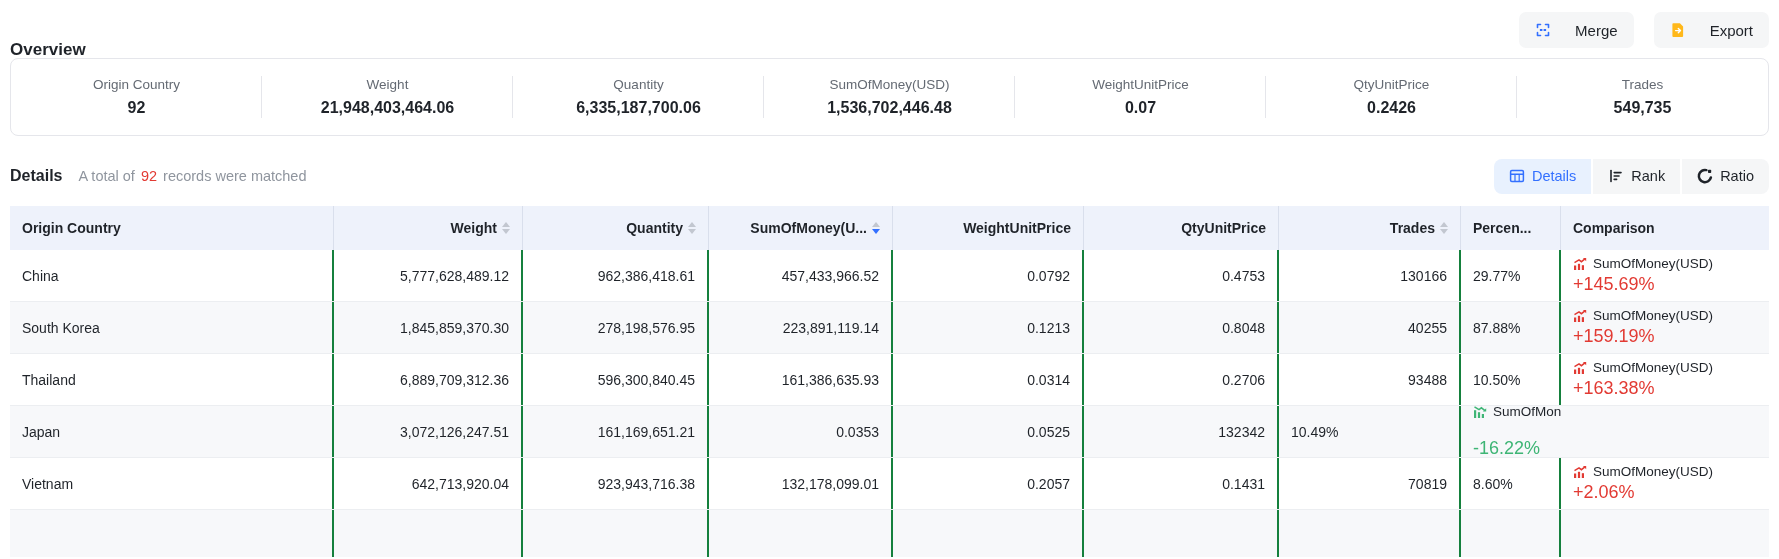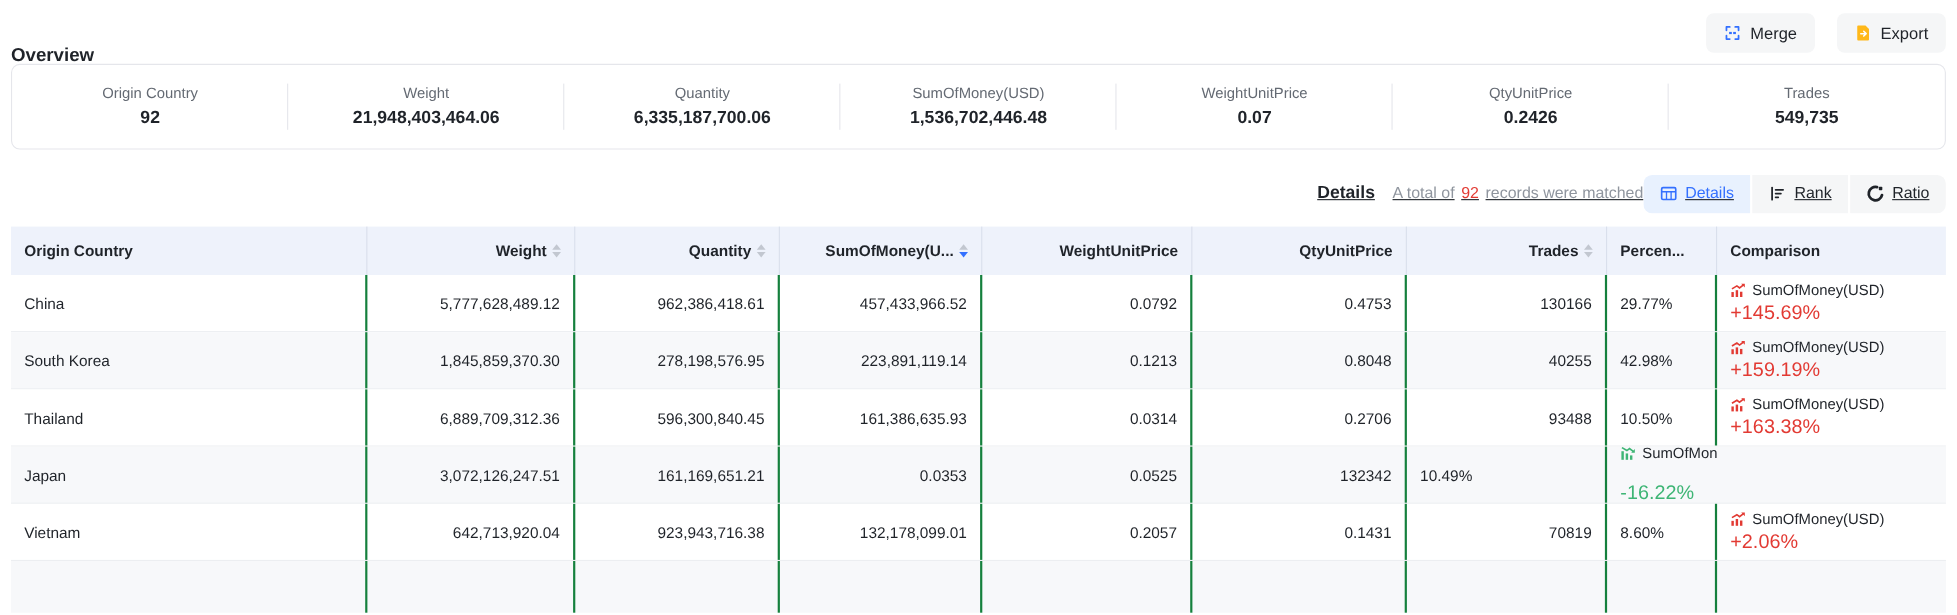--- a/index.html
+++ b/index.html
@@ -4,35 +4,35 @@
 <style>
   * { margin:0; padding:0; box-sizing:border-box; }
   html,body { width:1779px; height:559px; overflow:hidden; background:#fff;
               font-family:"Liberation Sans", sans-serif; color:#1f2329; }
   .page { width:1779px; height:559px; padding:0 10px; position:relative; }
 
   
   .topbar { display:flex; justify-content:space-between; align-items:center; padding-top:14px; height:46px; }
   .page-title { font-size:17px; font-weight:700;margin-top:40px; }
   .topbar-actions { display:flex; gap:20px; }
-  .btn { display:inline-flex; align-items:center; gap:8px; height:36px; padding:0 16px;
+  .btn { display:inline-flex; align-items:center; gap:24px; height:36px; padding:0 16px;
          background:#f5f6f7; border:none; border-radius:7px; font-size:15px; color:#1f2329;
          font-family:inherit; cursor:pointer; }
   .icon { display:inline-flex; align-items:center; justify-content:center; }
 
   
   .overview-card { margin-top:12px; height:78px; border:1px solid #e5e6eb; border-radius:8px;
                    display:flex; align-items:center; background:#fff; }
   .stat { flex:1; display:flex; flex-direction:column; align-items:center; justify-content:center; gap:7px; position:relative; height:100%; }
   .stat:not(:last-child)::after { content:""; position:absolute; right:0; top:17px; bottom:17px; width:1px; background:#e5e6eb; }
   .stat-label { font-size:13.5px; color:#646a73; }
   .stat-value { font-size:16px; font-weight:700; color:#1f2329; }
 
   
-  .details-bar { margin-top:22px; display:flex; justify-content:flex-end; align-items:center; height:36px;text-decoration:underline; }
+  .details-bar { margin-top:22px; display:flex; justify-content:space-between; align-items:center; height:36px; }
   .details-left { display:flex; align-items:center; gap:16px; }
   .details-title { font-size:16px; font-weight:700; }
   .match-text { font-size:14.5px; color:#8f959e; display:flex; gap:6px; }
   .match-count { color:#e23a33; }
   .view-tabs { display:flex; gap:2px; border-radius:8px; overflow:hidden; }
   .tab { display:inline-flex; align-items:center; gap:7px; height:35px; padding:0 15px;
          background:#f5f6f7; border:none; font-size:14.5px; color:#1f2329; font-family:inherit; cursor:pointer; }
   .tab.state-true { background:#e8f1fe; color:#3370ff; }
 
   
@@ -250,21 +250,21 @@
     </div>
 
     <div class="tr row alt">
       <div class="td">South Korea</div>
       <div class="td ta-r">1,845,859,370.30</div>
       <div class="td ta-r">278,198,576.95</div>
       <div class="td ta-r">223,891,119.14</div>
       <div class="td ta-r">0.1213</div>
       <div class="td ta-r">0.8048</div>
       <div class="td ta-r">40255</div>
-      <div class="td">42.98%</div>
+      <div class="td">87.88%</div>
       <div class="td col-comparison trend-up">
         <div class="cmp-line1">
           <span class="icon icon-trend-up">
             <svg width="14" height="14" viewBox="0 0 14 14">
                 <g fill="#e23a33">
                   <rect x="1" y="8.5" width="2.2" height="4.5"></rect>
                   <rect x="4.9" y="6.8" width="2.2" height="6.2"></rect>
                   <rect x="8.8" y="8.2" width="2.2" height="4.8"></rect>
                 </g>
                 <path d="M1.5 5.6 L6 2.9 L8.4 4.7 L12 1.9" stroke="#e23a33" stroke-width="1.5" fill="none"></path>

